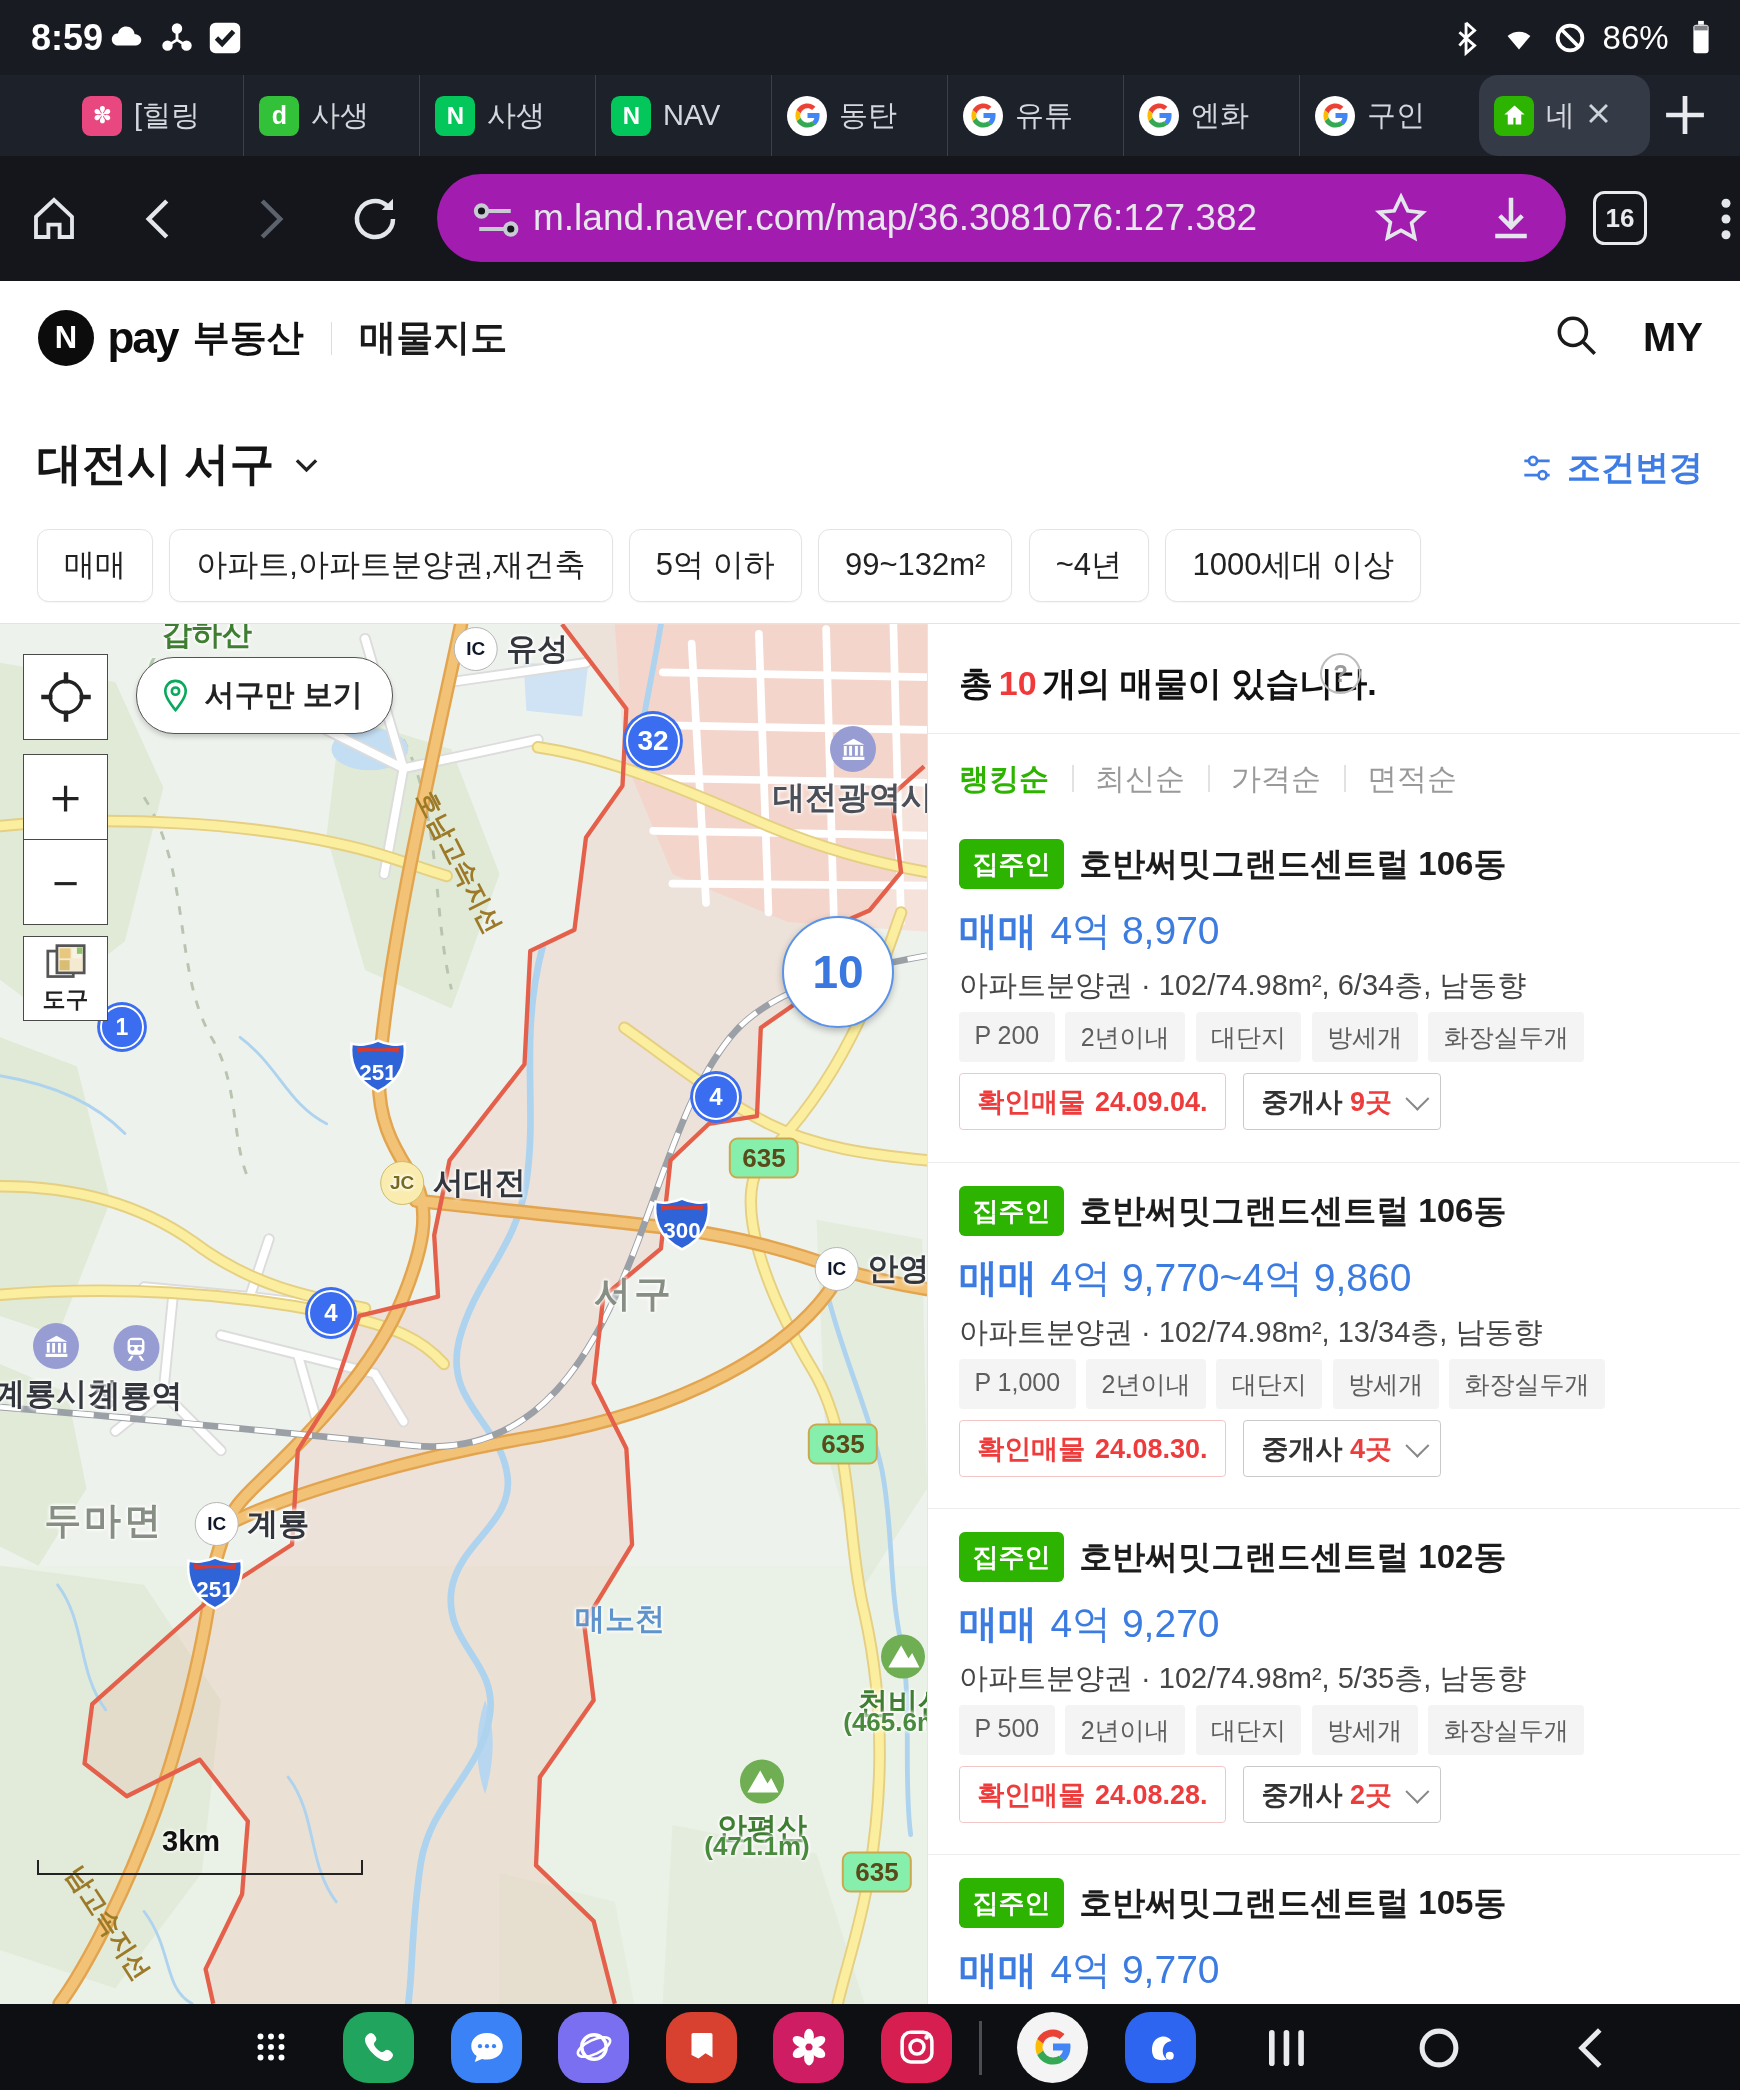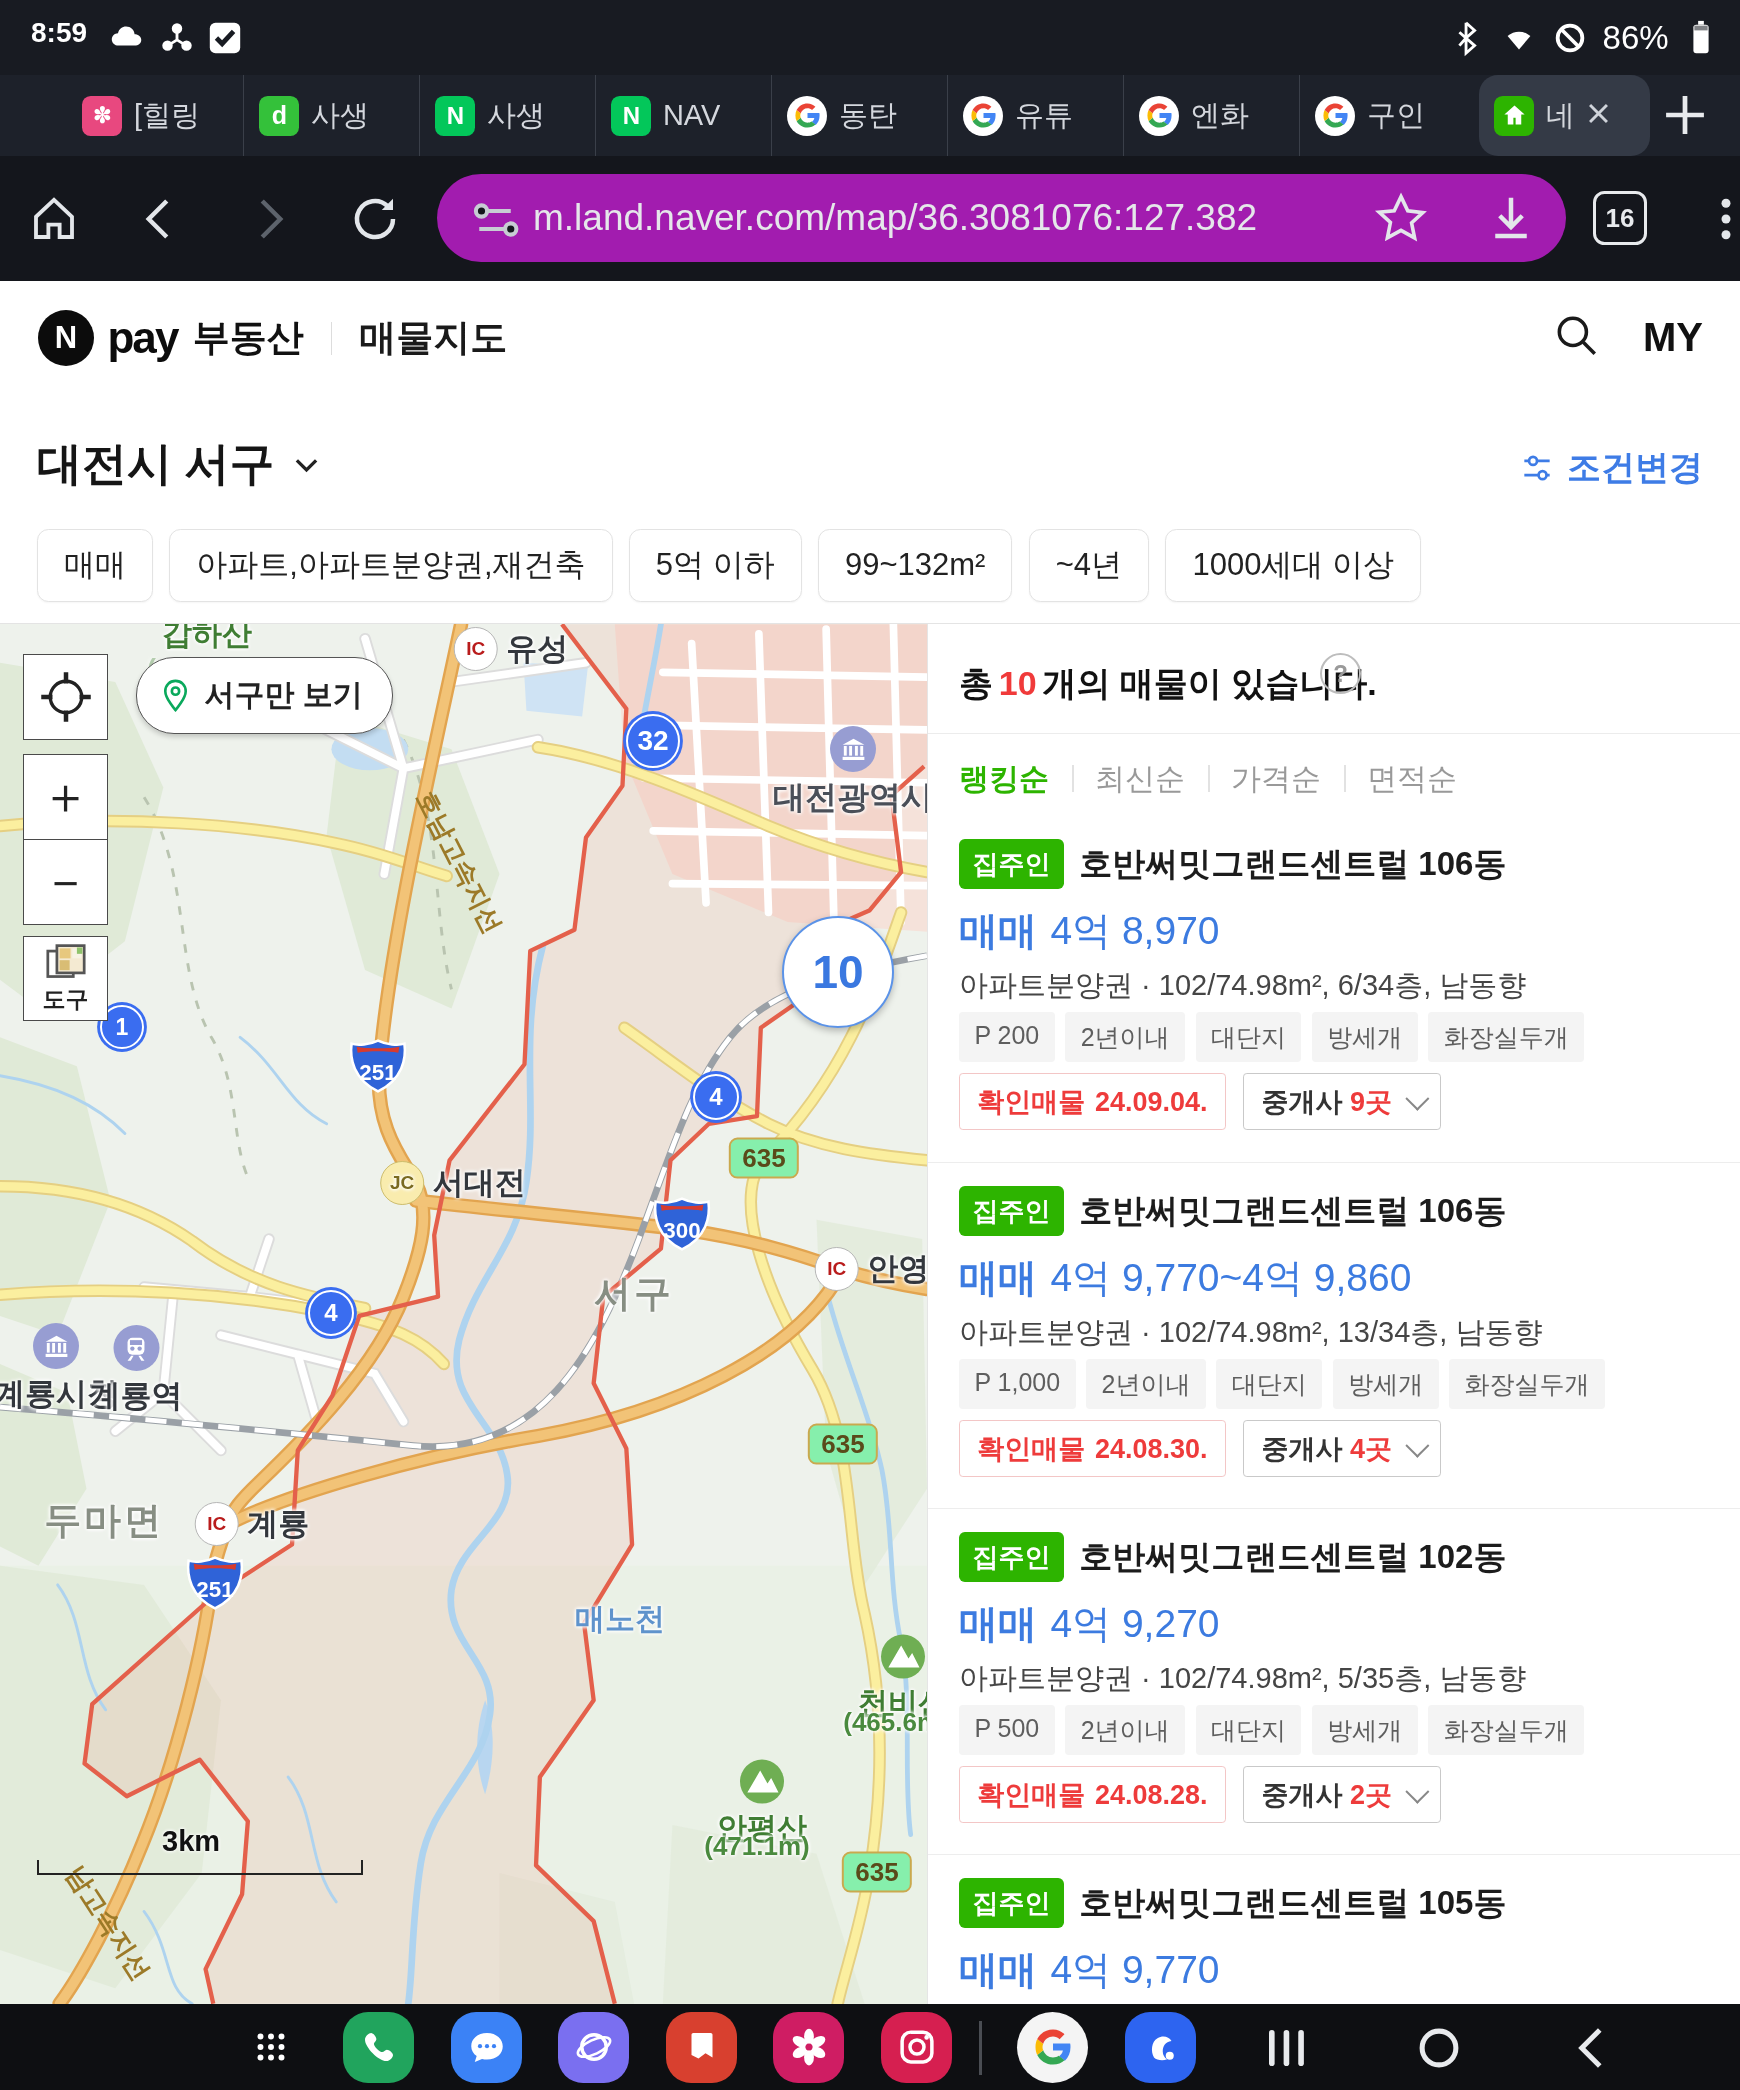--- a/index.html
+++ b/index.html
@@ -2,21 +2,21 @@
 <html><head>
 <meta charset="utf-8">
 <style>
   html,body{margin:0;padding:0;background:#000;}
   body{width:1741px;height:2090px;position:relative;overflow:hidden;
        font-family:"Liberation Sans","DejaVu Sans",sans-serif;-webkit-font-smoothing:antialiased;}
   #app{position:absolute;inset:0;background:#fff;}
 
   
   #statusbar{position:absolute;left:0;top:0;width:1741px;height:75px;background:#181b22;color:#fff;}
-  #sb-time{position:absolute;left:31px;top:17.3px;font-size:28px;font-weight:600;}
+  #sb-time{position:absolute;left:31px;top:17.3px;font-size:36px;font-weight:600;}
   .sb-ic{position:absolute;top:19px;width:38px;height:38px;}
   #sb-right{position:absolute;right:21px;top:0;height:75px;display:flex;align-items:center;gap:13.4px;}
   #sb-batt-text{font-size:33px;font-weight:500;}
 
   
   #tabstrip{position:absolute;left:0;top:75px;width:1741px;height:81px;background:#1d212a;display:flex;align-items:flex-end;}
   #tabs{display:flex;height:81px;margin-left:67px;}
   .tab{width:176px;height:81px;display:flex;align-items:center;padding:0 15.4px;box-sizing:border-box;
        border-left:1.9px solid #3a3f49;overflow:hidden;}
   .tab:first-child{border-left:none;}
@@ -73,21 +73,21 @@
           text-shadow:0 0 3.8px #fff,0 0 3.8px #fff,0 0 4.8px #fff;pointer-events:none;}
   .mlabel.col{flex-direction:column;gap:3.8px;}
   .t-mtn{color:#3f7d33;font-size:30px;font-weight:700;}
   .t-mtnsub{color:#4a8a3e;font-size:26px;font-weight:700;}
   .faint{opacity:.35;}
   .t-city{color:#33373d;font-size:31px;font-weight:700;}
   .t-citybig{color:#4a4f58;font-size:32px;font-weight:700;}
   .t-district{color:#878e83;font-size:37px;font-weight:700;letter-spacing:2.9px;}
   .t-river{color:#5f93cc;font-size:30px;font-weight:700;}
   .t-road{color:#9c7a28;font-size:26px;font-weight:700;text-shadow:none;}
-  .pre-ic{width:42px;height:42px;border-radius:50%;background:#fff;border:1.9px solid #b6b6b6;color:#b91c1c;
+  .pre-ic{width:42px;height:42px;border-radius:50%;background:#fff;border:1.9px solid #b6b6b6;color:#0f172a;
           font-size:19px;font-weight:700;display:flex;align-items:center;justify-content:center;margin-right:8.6px;flex:0 0 auto;}
   .pre-jc{background:#f9ecae;border-color:#cdbd6c;color:#7a6a20;}
   .poi-ic{width:46px;height:46px;border-radius:50%;background:#979dd2;display:flex;align-items:center;justify-content:center;}
   .poi-ic svg{width:29px;height:29px;}
   .mtn-ic{width:44px;height:44px;border-radius:50%;background:#6fae53;display:flex;align-items:center;justify-content:center;}
   .badge-circle{position:absolute;transform:translate(-50%,-50%);background:#3a6df0;color:#fff;font-weight:800;
           border:2.9px solid #fff;box-shadow:0 0 0 2.9px #3a6df0;border-radius:50%;display:flex;align-items:center;justify-content:center;}
   .badge-rect{position:absolute;transform:translate(-50%,-50%);background:#86efac;border:2.9px solid #caa94e;border-radius:8.6px;
           color:#5a4a1a;font-weight:800;font-size:26px;padding:2.9px 11.5px;}
   .badge-shield{position:absolute;transform:translate(-50%,-50%);}

